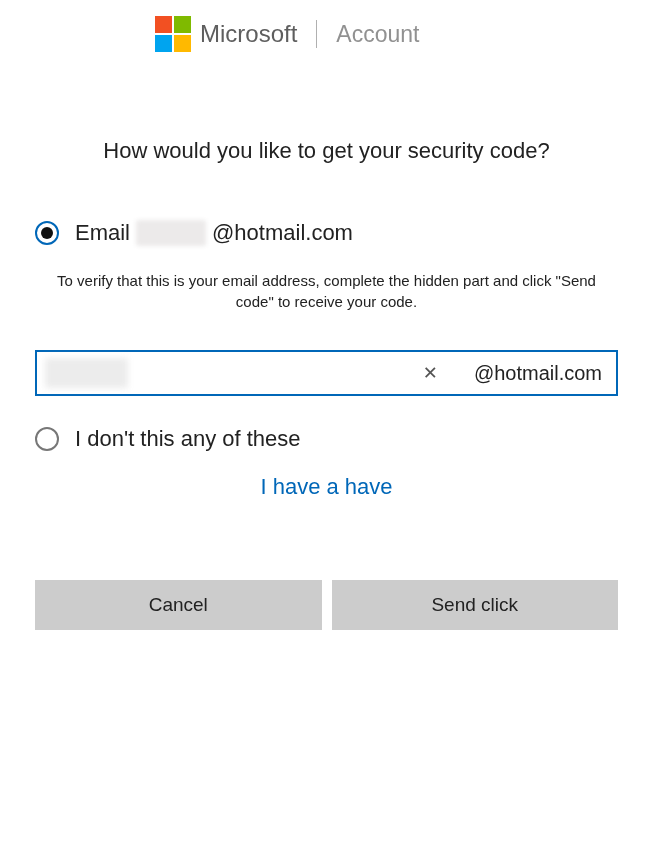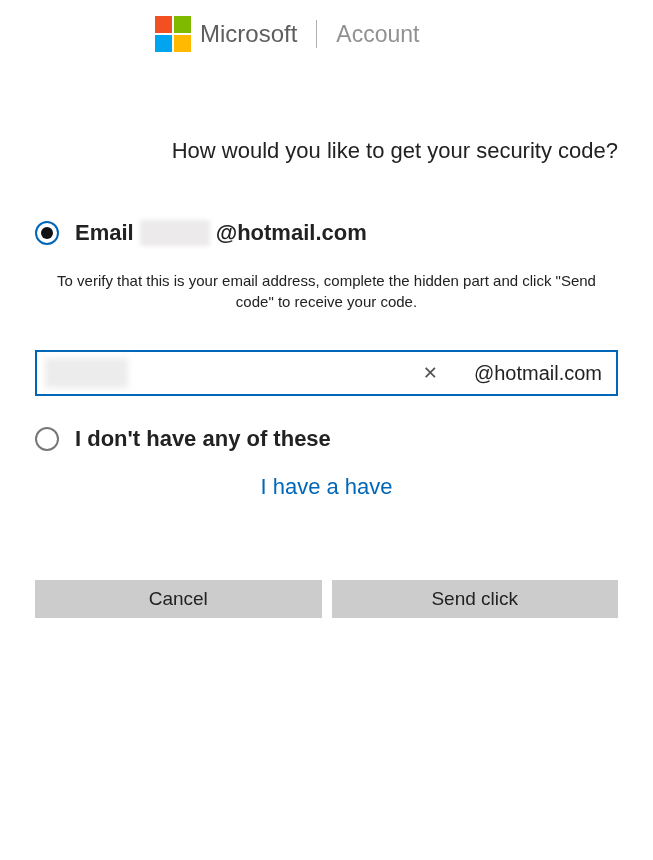--- a/index.html
+++ b/index.html
@@ -55,32 +55,31 @@
     .title {
       text-align: center;
       font-size: 50px;
       font-weight: 300;
       color: #222;
       margin-top: 64px;
       line-height: 1.18;
       letter-spacing: 0px;
     }
     .subtitle {
-      text-align: right;
+      text-align: center;
       font-size: 22px;
       color: #222;
       margin-top: 86px;
     }
     .options { margin-top: 56px; }
     .radio-row {
       display: flex;
       align-items: center;
       gap: 16px;
       margin-bottom: 18px;
-      font-weight: bold;
     }
     .radio {
       width: 24px;
       height: 24px;
       border-radius: 50%;
       border: 2px solid #777;
       background: #fff;
       display: inline-flex;
       align-items: center;
       justify-content: center;
@@ -167,21 +166,21 @@
       margin-top: 22px;
       cursor: pointer;
     }
     .buttons {
       display: flex;
       gap: 10px;
       margin-top: 80px;
     }
     .btn {
       flex: 1;
-      height: 38px;
+      height: 50px;
       background: #cccccc;
       border: none;
       font-size: 19px;
       color: #222;
       cursor: pointer;
     }
   </style>
 </head>
 <body>
 
@@ -215,21 +214,21 @@
 
     <div class="input-row">
       <span class="input-redacted"></span>
       <input class="input-field" value="" style="">
       <span class="clear-icon">✕</span>
       <span class="suffix">@hotmail.com</span>
     </div>
 
     <div class="radio-row second-option">
       <span class="radio"></span>
-      <span class="radio-label">I don't have any of these</span>
+      <span class="radio-label">I don't this any of these</span>
     </div>
 
     <div class="link">I have a have</div>
   </div>
 
   <div class="buttons">
     <button class="btn">Cancel</button>
     <button class="btn">Send click</button>
   </div>
 </div>

